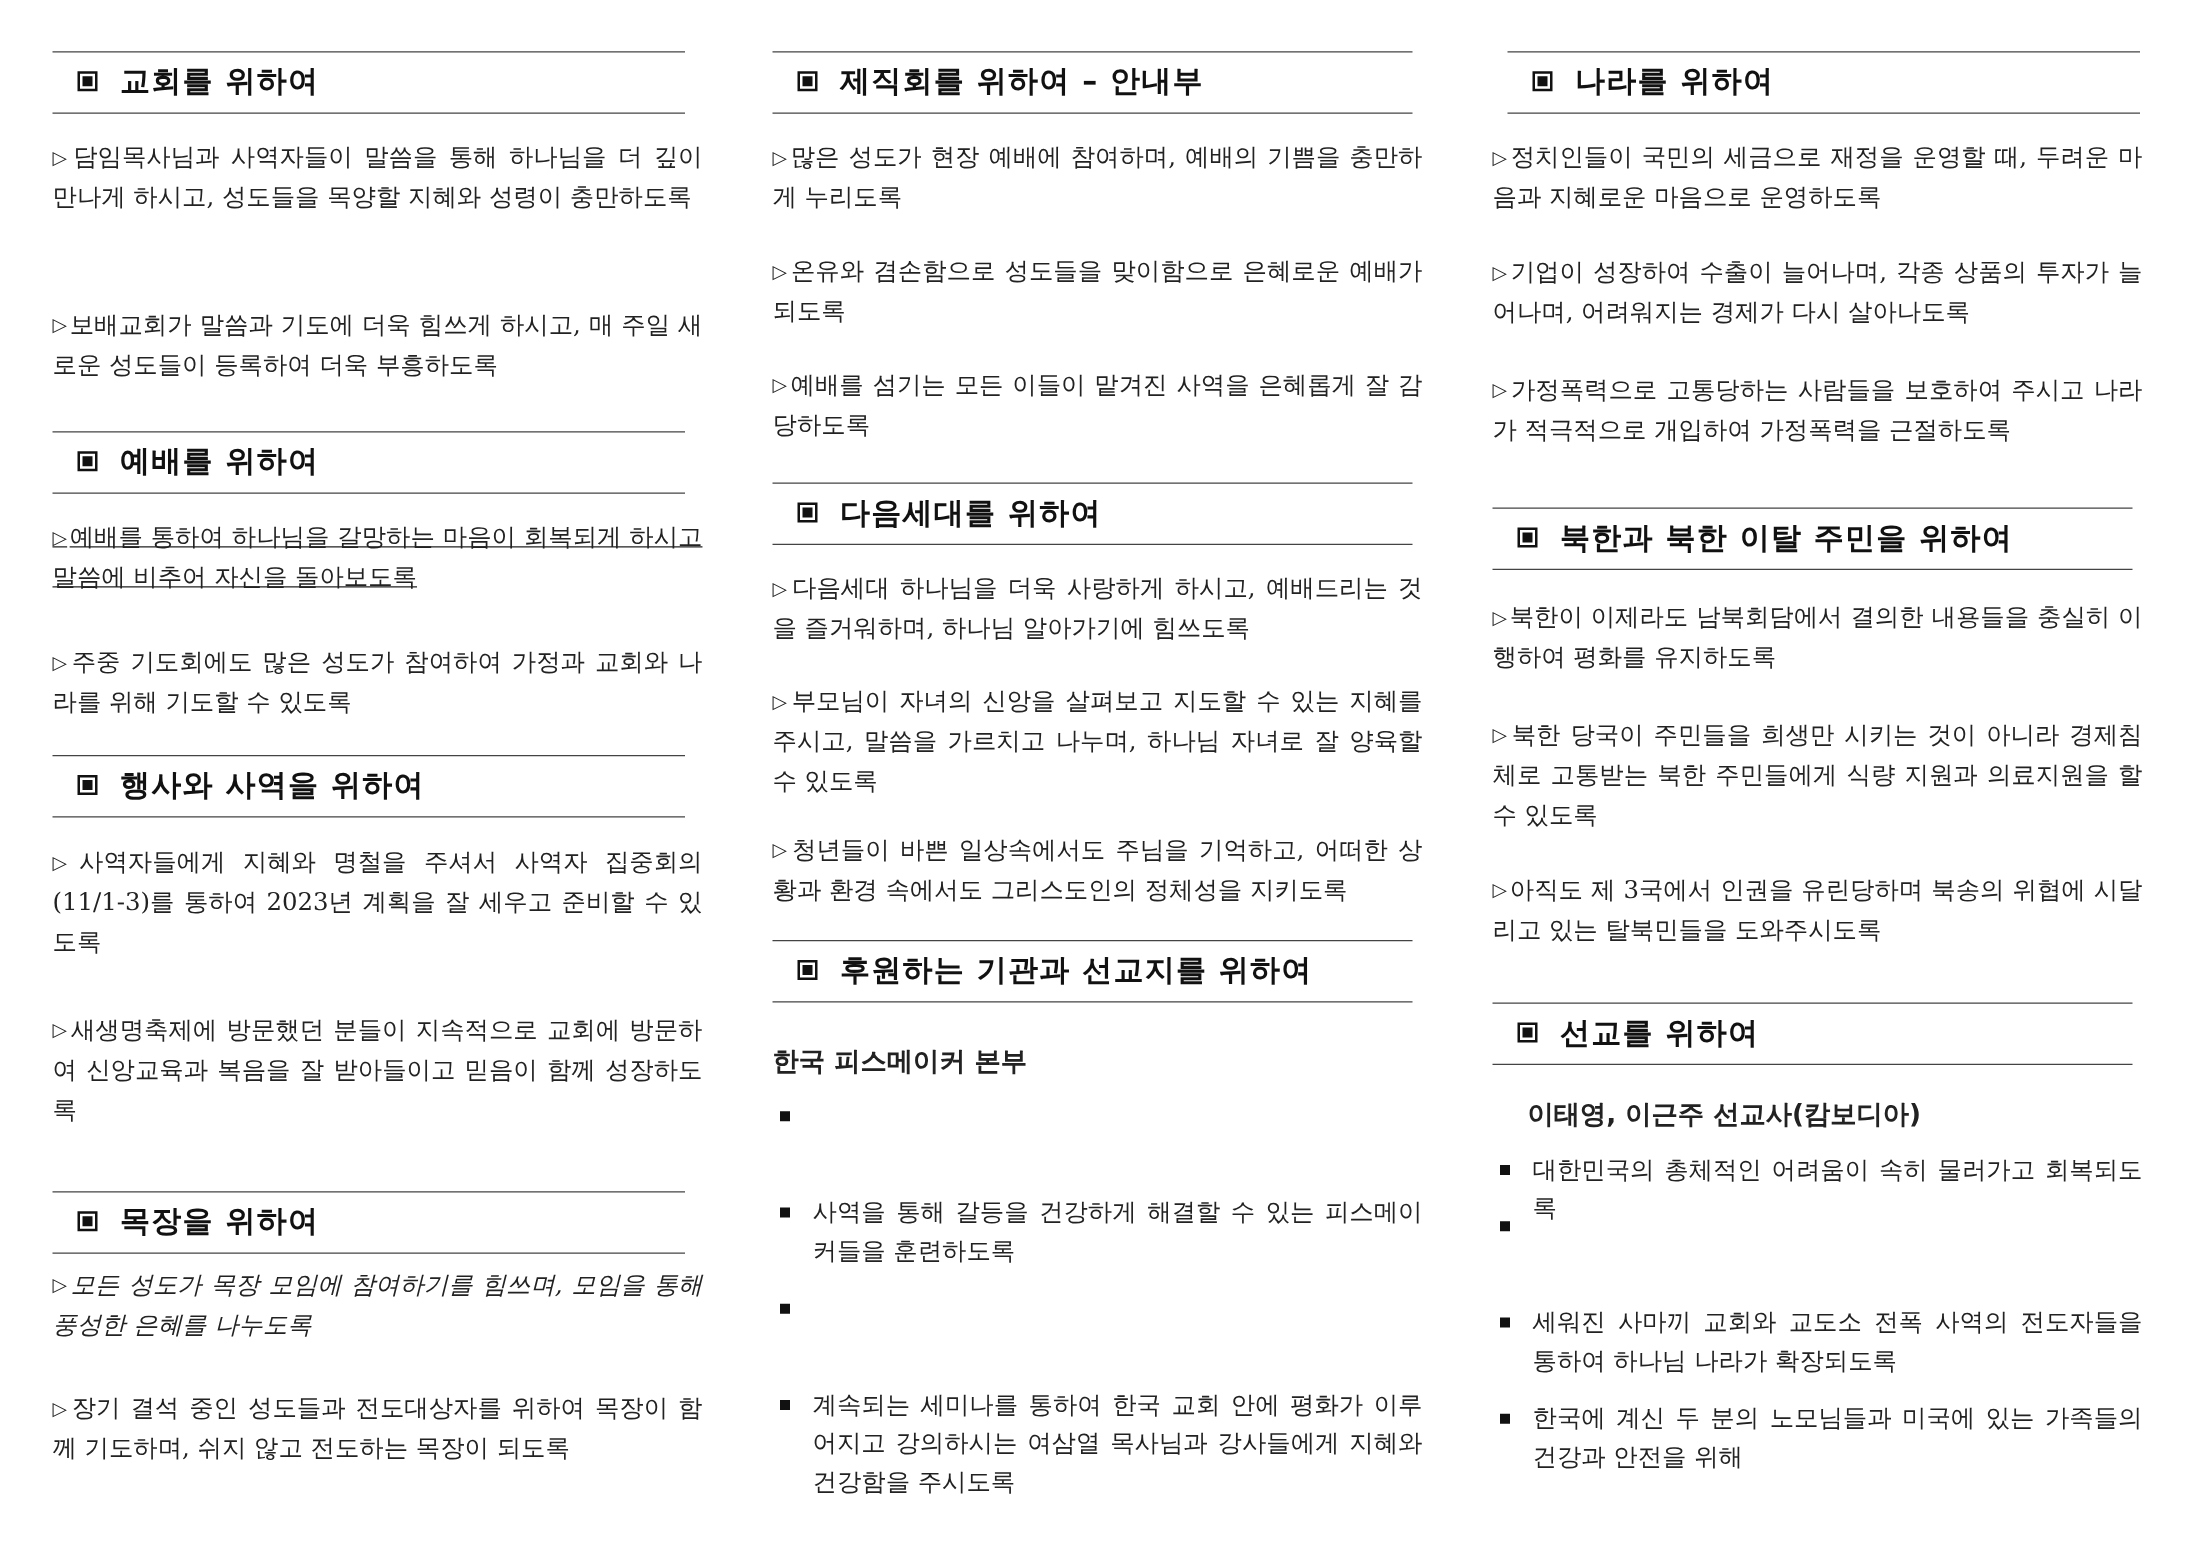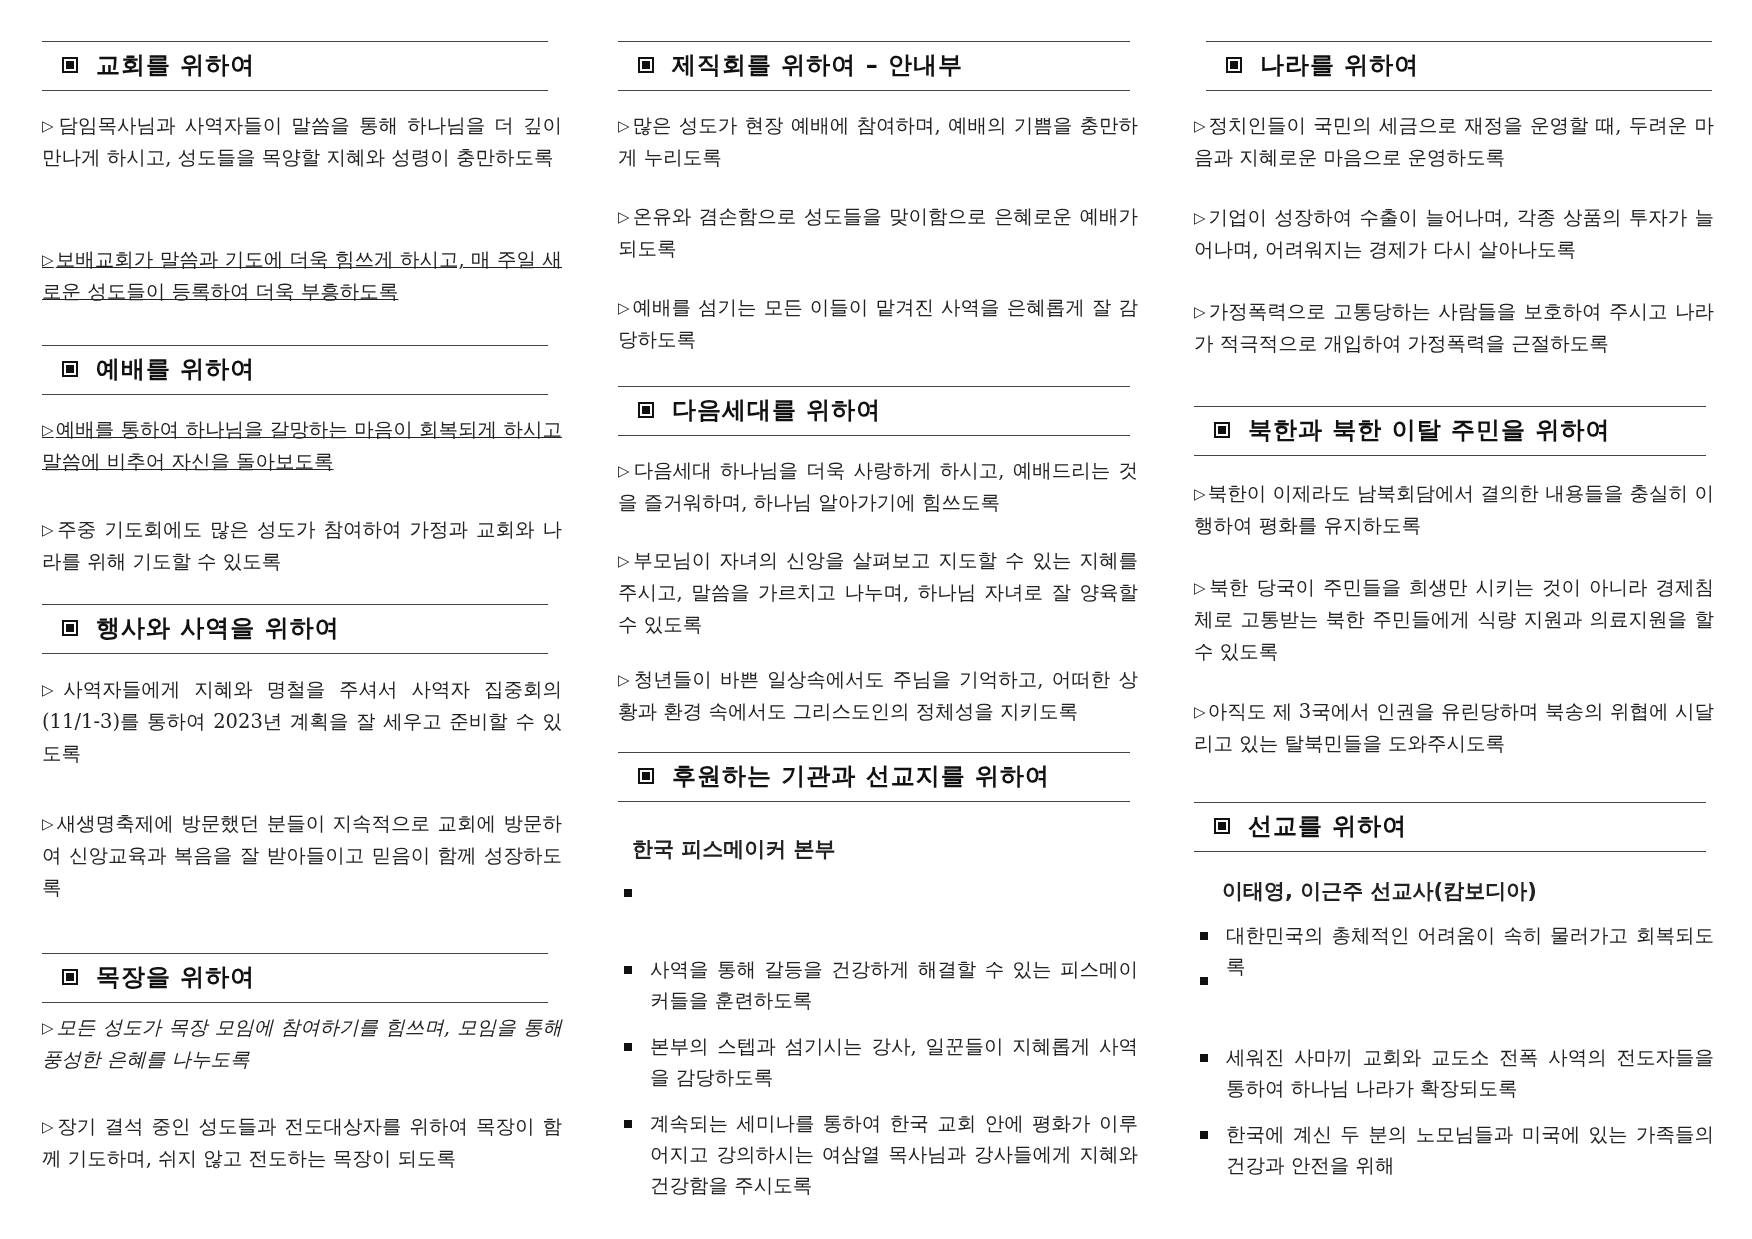--- a/index.html
+++ b/index.html
@@ -24,21 +24,21 @@
 </head>
 <body>
 
 <div class="col" style="left:42px; width:520px;">
 
   <div class="head" style="top:41px; width:506px;">
     <span class="box"></span>
     <span class="title">교회를 위하여</span>
   </div>
   <div class="item" style="top:110px;"><span class="tri">▷</span><span>담임목사님과 사역자들이 말씀을 통해 하나님을 더 깊이 만나게 하시고, 성도들을 목양할 지혜와 성령이 충만하도록</span></div>
-  <div class="item" style="top:244px;text-decoration:underline;"><span class="tri">▷</span><span>보배교회가 말씀과 기도에 더욱 힘쓰게 하시고, 매 주일 새로운 성도들이 등록하여 더욱 부흥하도록</span></div>
+  <div class="item" style="top:244px;"><span class="tri">▷</span><span>보배교회가 말씀과 기도에 더욱 힘쓰게 하시고, 매 주일 새로운 성도들이 등록하여 더욱 부흥하도록</span></div>
 
   <div class="head" style="top:345px; width:506px;">
     <span class="box"></span>
     <span class="title">예배를 위하여</span>
   </div>
   <div class="item" style="top:414px;text-decoration:underline;"><span class="tri">▷</span><span>예배를 통하여 하나님을 갈망하는 마음이 회복되게 하시고 말씀에 비추어 자신을 돌아보도록</span></div>
   <div class="item" style="top:514px;"><span class="tri">▷</span><span>주중 기도회에도 많은 성도가 참여하여 가정과 교회와 나라를 위해 기도할 수 있도록</span></div>
 
   <div class="head" style="top:604px; width:506px;">
     <span class="box"></span>
@@ -69,24 +69,24 @@
     <span class="title">다음세대를 위하여</span>
   </div>
   <div class="item" style="top:455px;"><span class="tri">▷</span><span>다음세대 하나님을 더욱 사랑하게 하시고, 예배드리는 것을 즐거워하며, 하나님 알아가기에 힘쓰도록</span></div>
   <div class="item" style="top:545px;"><span class="tri">▷</span><span>부모님이 자녀의 신앙을 살펴보고 지도할 수 있는 지혜를 주시고, 말씀을 가르치고 나누며, 하나님 자녀로 잘 양육할 수 있도록</span></div>
   <div class="item" style="top:664px;"><span class="tri">▷</span><span>청년들이 바쁜 일상속에서도 주님을 기억하고, 어떠한 상황과 환경 속에서도 그리스도인의 정체성을 지키도록</span></div>
 
   <div class="head" style="top:752px; width:512px;">
     <span class="box"></span>
     <span class="title">후원하는 기관과 선교지를 위하여</span>
   </div>
-  <div class="sub" style="left:14px; top:835px;">한국 피스메이커 본부</div>
+  <div class="sub" style="left:0; top:835px;">한국 피스메이커 본부</div>
   <div class="bul" style="top:877px;"><span class="sq"></span></div>
   <div class="bul" style="top:954px;"><span class="sq"></span><span>사역을 통해 갈등을 건강하게 해결할 수 있는 피스메이커들을 훈련하도록</span></div>
-  <div class="bul" style="top:1031px;"><span class="sq"></span><span>본부의 스텝과 섬기시는 강사, 일꾼들이 지혜롭게 사역을 감당하도록</span></div>
+  <div class="bul" style="top:1031px;"><span class="sq"></span></div>
   <div class="bul" style="top:1108px;"><span class="sq"></span><span>계속되는 세미나를 통하여 한국 교회 안에 평화가 이루어지고 강의하시는 여삼열 목사님과 강사들에게 지혜와 건강함을 주시도록</span></div>
 </div>
 
 <div class="col" style="left:1194px; width:520px;">
   <div class="head" style="top:41px; left:12px; width:506px;">
     <span class="box"></span>
     <span class="title">나라를 위하여</span>
   </div>
   <div class="item" style="top:110px;"><span class="tri">▷</span><span>정치인들이 국민의 세금으로 재정을 운영할 때, 두려운 마음과 지혜로운 마음으로 운영하도록</span></div>
   <div class="item" style="top:202px;"><span class="tri">▷</span><span>기업이 성장하여 수출이 늘어나며, 각종 상품의 투자가 늘어나며, 어려워지는 경제가 다시 살아나도록</span></div>

